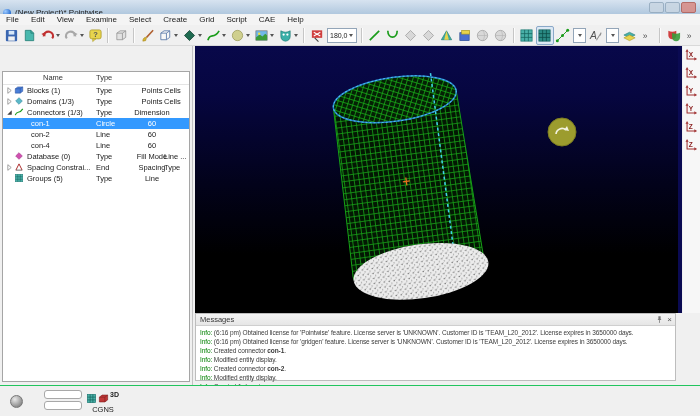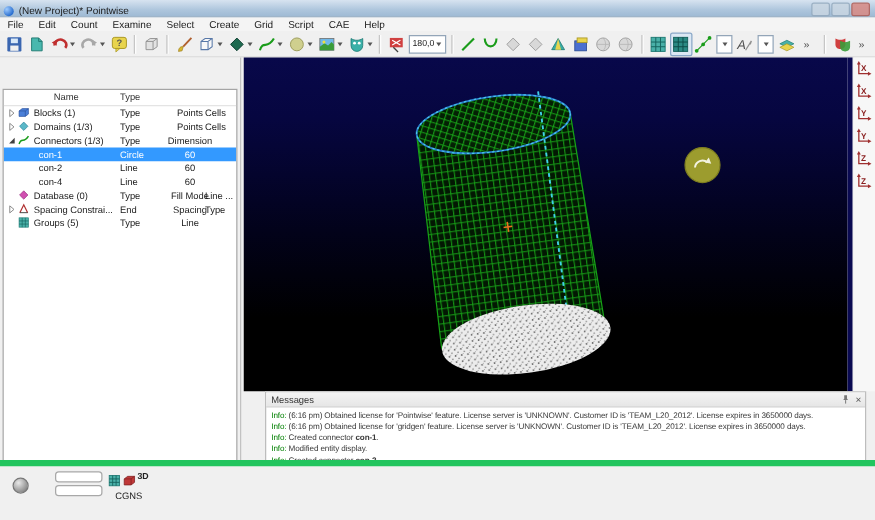--- a/index.html
+++ b/index.html
@@ -1,21 +1,21 @@
 <!DOCTYPE html>
 <html><head>
 <meta charset="utf-8">
 <style>
   html,body{margin:0;padding:0}
   body{width:700px;height:416px;position:relative;overflow:hidden;background:#f0f0f0;
        font-family:"Liberation Sans",sans-serif;-webkit-font-smoothing:antialiased}
   
-  .titlebar{position:absolute;left:0;top:0;width:700px;height:14px;
+  .titlebar{position:absolute;left:0;top:0;width:700px;height:26px;
     background:linear-gradient(#d7e3f0,#aec6dd 60%,#9fbad4);border-bottom:1px solid #8aa6bf;
-    display:flex;align-items:flex-end;font-size:8px;color:#1a1a1a;padding-left:3px;box-sizing:border-box}
+    display:flex;align-items:center;font-size:8px;color:#1a1a1a;padding-left:3px;box-sizing:border-box}
   .app-ico{width:8px;height:8px;border-radius:50%;background:radial-gradient(circle at 30% 30%,#9ecBff,#2a6fd0 70%);margin-right:4px}
   .win-ctl{position:absolute;right:4px;top:2px;display:flex;gap:1px}
   .win-ctl span{width:13px;height:9px;border-radius:2px;background:#c9d6e2;border:1px solid #93a9bd;opacity:.85}
   .win-ctl span.close{background:#d98a84;border-color:#b05a52}
   
   .menubar{position:absolute;left:0;top:14px;width:700px;height:11px;background:#f4f4f4;
     display:flex;align-items:center;font-size:8px;color:#222}
   .menu-item{padding:0 6px;height:11px;line-height:11px}
   
   .toolbar{position:absolute;left:0;top:25px;width:700px;height:21px;background:#f0f0f0;
@@ -54,31 +54,31 @@
   .t-c3{left:126px;width:46px;text-align:center}
   .t-c4{left:161px;width:28px}
   
   .viewport{position:absolute;left:195px;top:46px;width:483px;height:267px;
     background:linear-gradient(180deg,#08084a 0%,#060640 18%,#02021a 52%,#000 78%)}
   .navy-strip{position:absolute;left:678px;top:46px;width:4px;height:267px;background:#0a0a52}
   
   .right-bar{position:absolute;left:683px;top:46px;width:17px;height:267px;background:#f7f7f7}
   .axis-btn{width:15px;height:15px;margin:1px auto 1px auto;border:1px solid transparent;border-radius:2px}
   
-  .messages{position:absolute;left:212px;top:313px;width:481px;height:68px;background:#fff;
+  .messages{position:absolute;left:195px;top:313px;width:481px;height:68px;background:#fff;
     border:1px solid #bdbdbd;box-sizing:border-box}
   .msg-header{height:12px;background:linear-gradient(#f4f4f4,#e6e6e6);border-bottom:1px solid #cfcfcf;
     font-size:7.5px;color:#333;padding:1px 4px;box-sizing:border-box;position:relative}
   .msg-tools{position:absolute;right:3px;top:0px;display:flex;align-items:center;gap:3px;height:12px}
   .msg-close{font-size:8px;color:#555;line-height:10px}
   .msg-body{padding:2px 4px;font-size:6.5px;line-height:9px;color:#3a3a3a;letter-spacing:-0.1px}
   .msg-info{color:#008000}
   
-  .statusbar{position:absolute;left:0;top:368px;width:700px;height:31px;background:#f0f0f0;
-    border-top:5px solid #22c55e;box-sizing:border-box}
+  .statusbar{position:absolute;left:0;top:385px;width:700px;height:31px;background:#f0f0f0;
+    border-top:1px solid #22c55e;box-sizing:border-box}
   .status-sphere{position:absolute;left:10px;top:9px;width:13px;height:13px;border-radius:50%;
     background:radial-gradient(circle at 35% 30%,#e8e8e8,#8a8a8a 75%);border:1px solid #777;box-sizing:border-box}
   .status-field{position:absolute;width:38px;height:9px;background:#fff;border:1px solid #a8a8a8;
     border-radius:3px;font-size:6px;box-sizing:border-box;padding:0 2px}
   .sf1{left:44px;top:4px}.sf2{left:44px;top:15px}
   .status-ic{position:absolute;top:4px;width:11px;height:11px}
   .st-grid{left:86px}.st-cube{left:98px}
   .st-3d{position:absolute;left:110px;top:5px;font-size:7px;font-weight:bold;color:#222}
   .st-cae{position:absolute;left:84px;top:19px;width:38px;text-align:center;font-size:7.5px;color:#222}
 </style>
@@ -91,21 +91,21 @@
   <span class="win-ctl">
     <span></span>
     <span></span>
     <span class="close"></span>
   </span>
 </div>
 
 <div class="menubar" id="menubar">
     <div class="menu-item">File</div>
     <div class="menu-item">Edit</div>
-    <div class="menu-item">Count</div>
+    <div class="menu-item">View</div>
     <div class="menu-item">Examine</div>
     <div class="menu-item">Select</div>
     <div class="menu-item">Create</div>
     <div class="menu-item">Grid</div>
     <div class="menu-item">Script</div>
     <div class="menu-item">CAE</div>
     <div class="menu-item">Help</div>
   </div>
 
 <div class="toolbar" id="toolbar">

